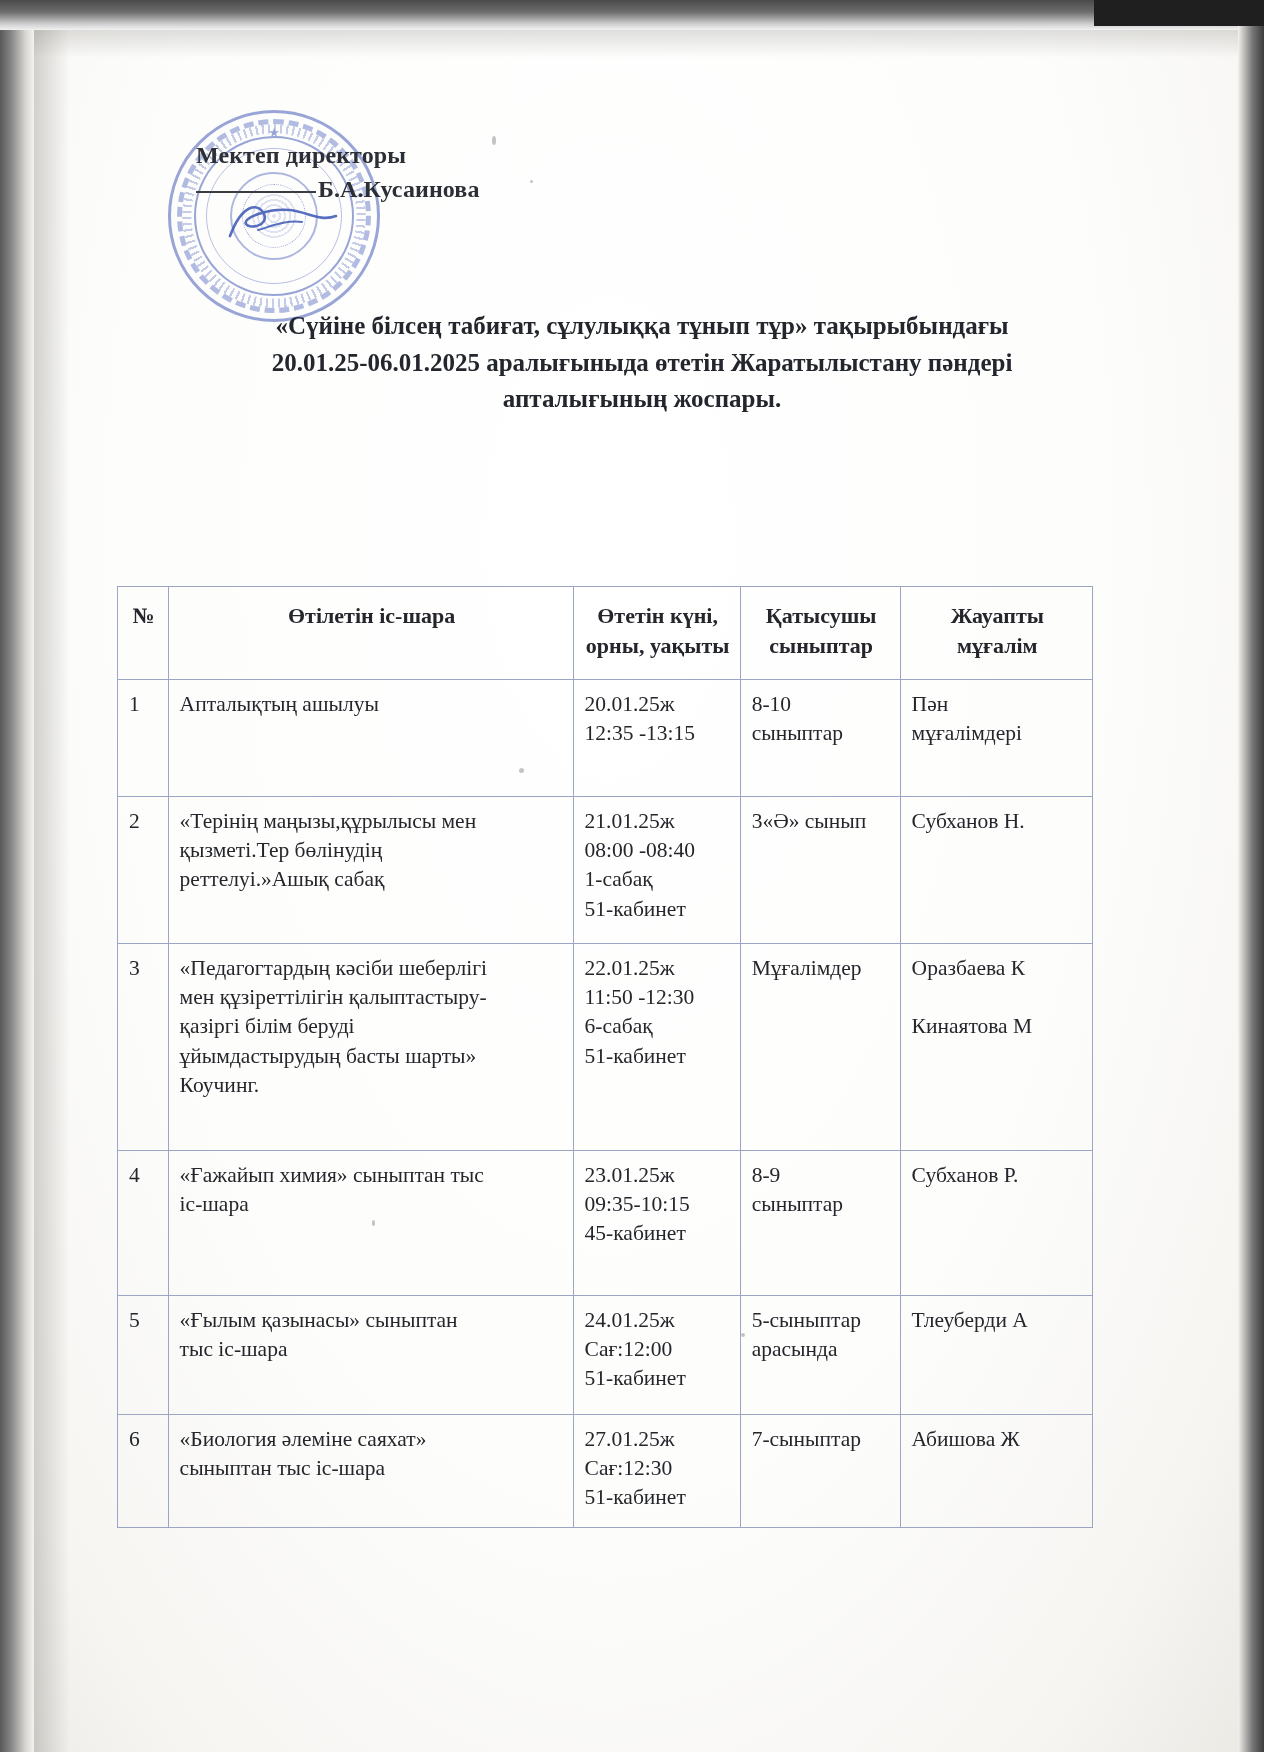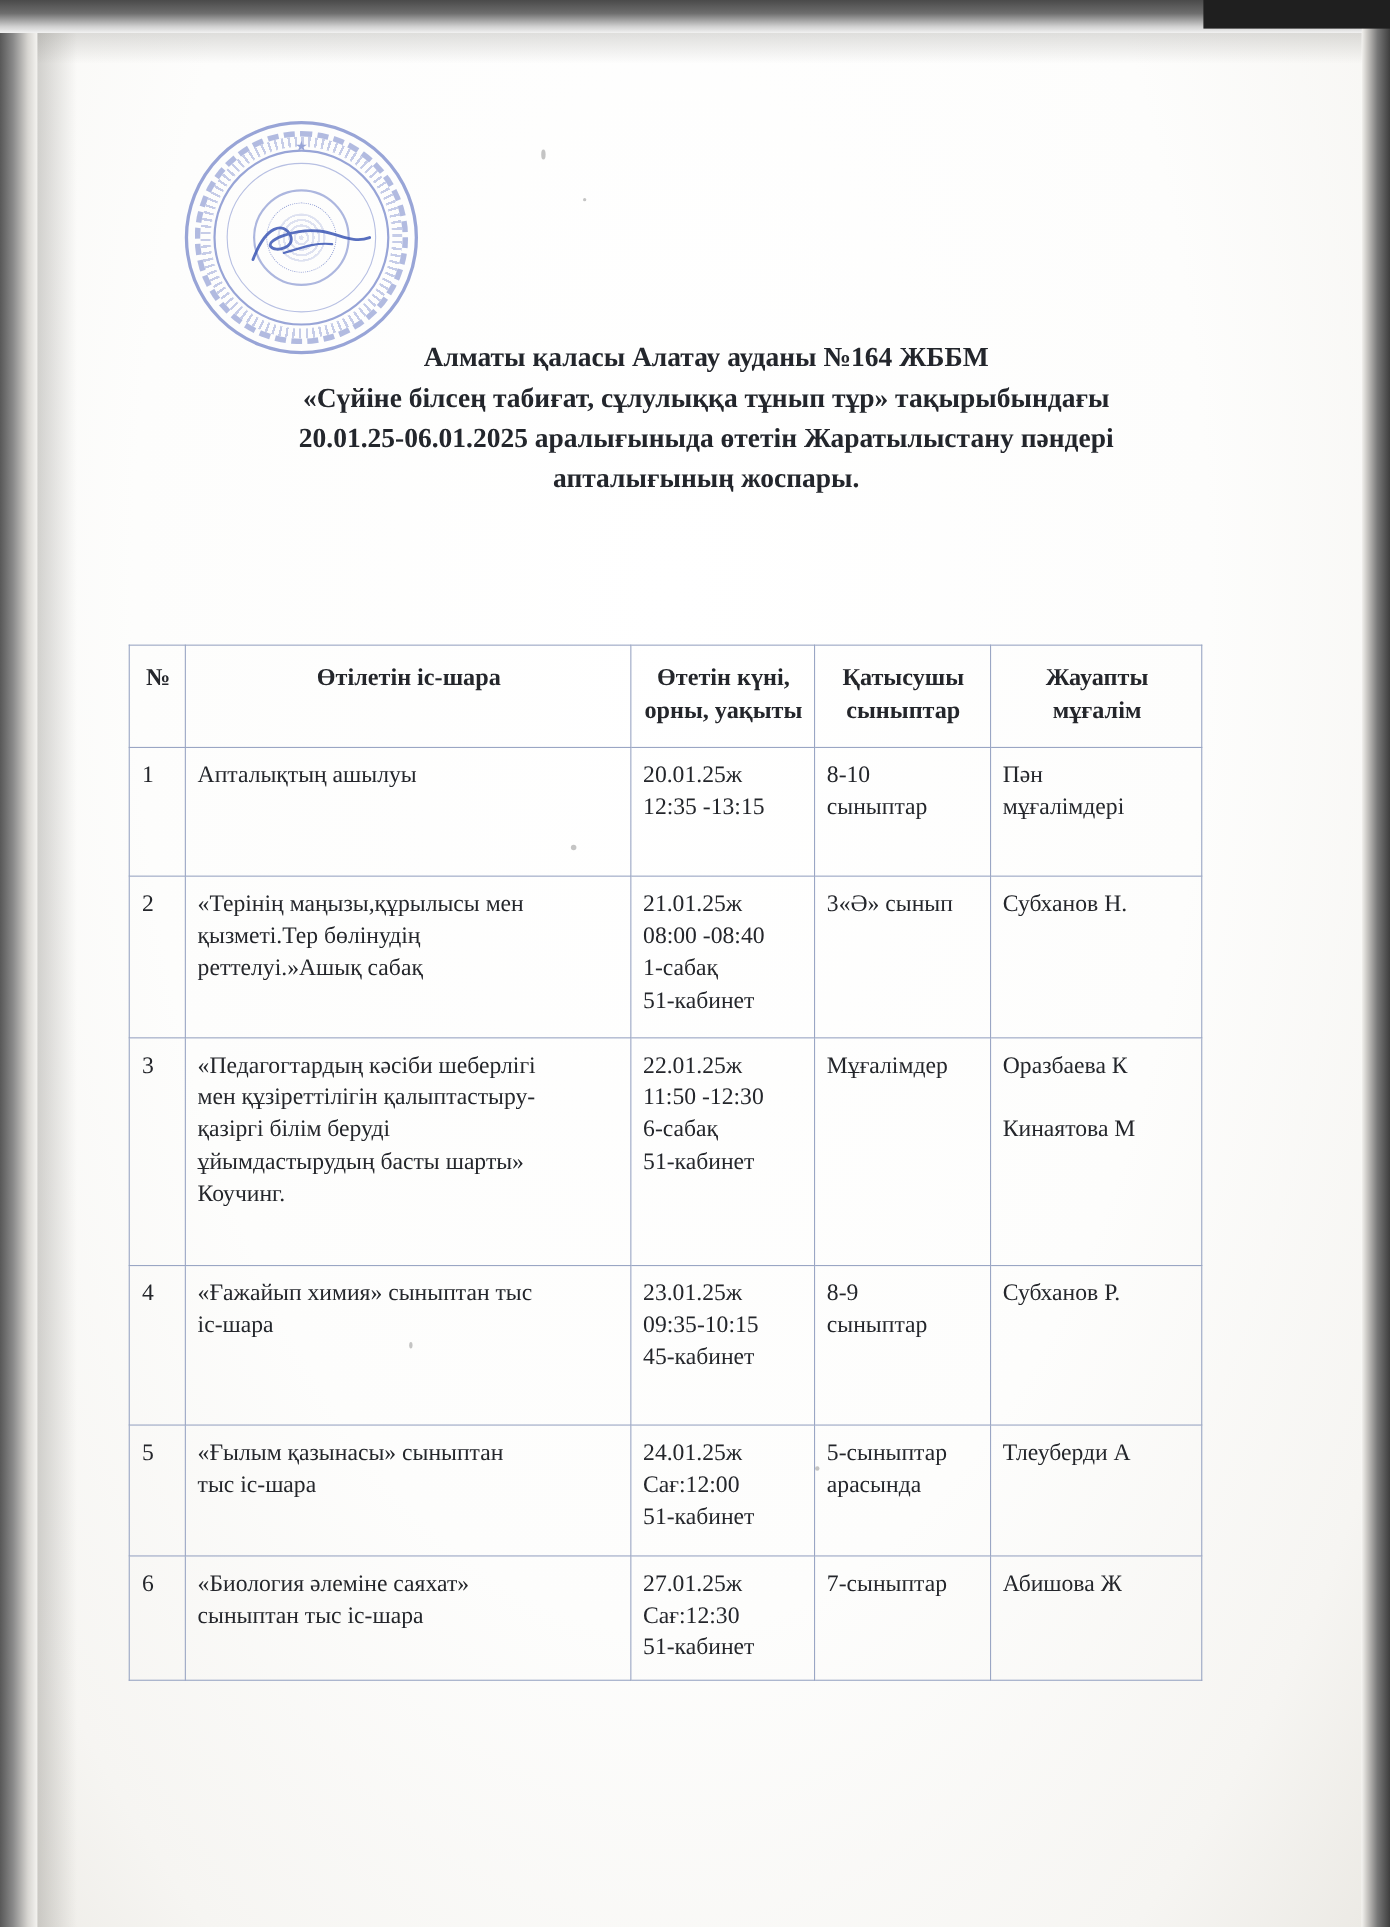--- a/index.html
+++ b/index.html
@@ -264,29 +264,32 @@
     <div class="ring r2"></div>
     <div class="ring r3"></div>
     <div class="ring r4"></div>
     <div class="ring r5"></div>
     <div class="ring r6"></div>
     <div class="core"></div>
     <div class="star">★</div>
   </div>
 
   <div class="approval">
+    <div>Мектеп директоры</div>
+    <div class="line-sig">
+      <span class="sig-rule"></span><span>Б.А.Кусаинова</span>
+    </div>
   </div>
 
   <svg class="signature" viewBox="0 0 120 50">
     <path d="M6,40 C18,8 34,6 40,18 C45,29 26,34 22,28 C18,22 44,12 66,14 C84,16 96,26 112,20" fill="none" stroke="currentColor" stroke-width="2.6" stroke-linecap="round"></path>
     <path d="M34,34 C48,30 62,24 78,26" fill="none" stroke="currentColor" stroke-width="2" stroke-linecap="round"></path>
   </svg>
 
   <div class="title-block">
-    <span class="t-line">Алматы қаласы Алатау  ауданы №164 ЖББМ</span>
     <span class="t-line">«Сүйіне білсең табиғат, сұлулыққа тұнып тұр» тақырыбындағы</span>
     <span class="t-line">20.01.25-06.01.2025 аралығыныда өтетін Жаратылыстану пәндері</span>
     <span class="t-line">апталығының жоспары.</span>
   </div>
 
 
   <table class="plan">
     <colgroup>
       <col class="col-no">
         <col class="col-event">

